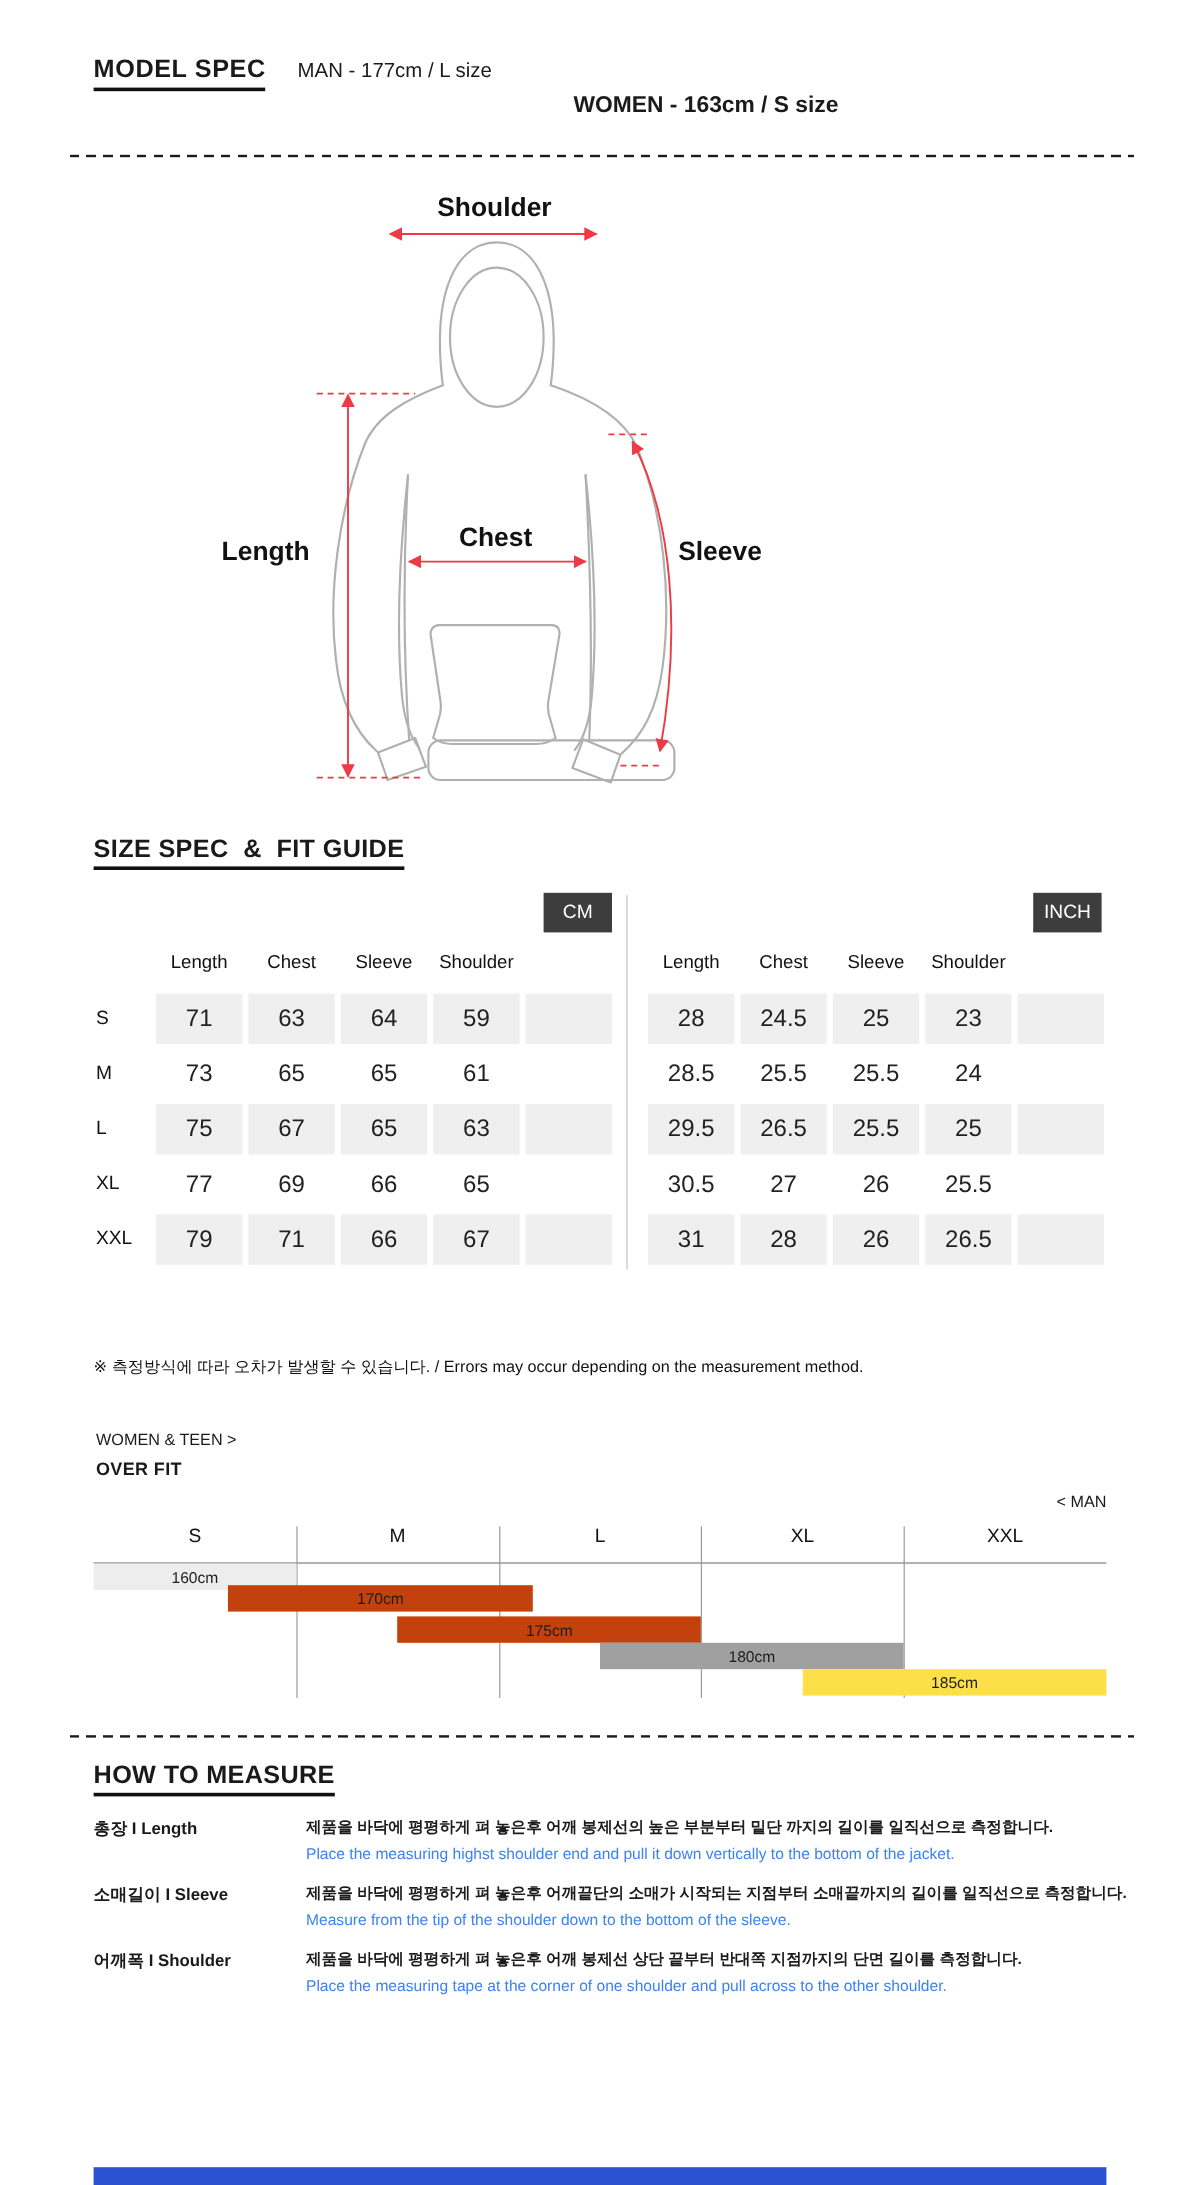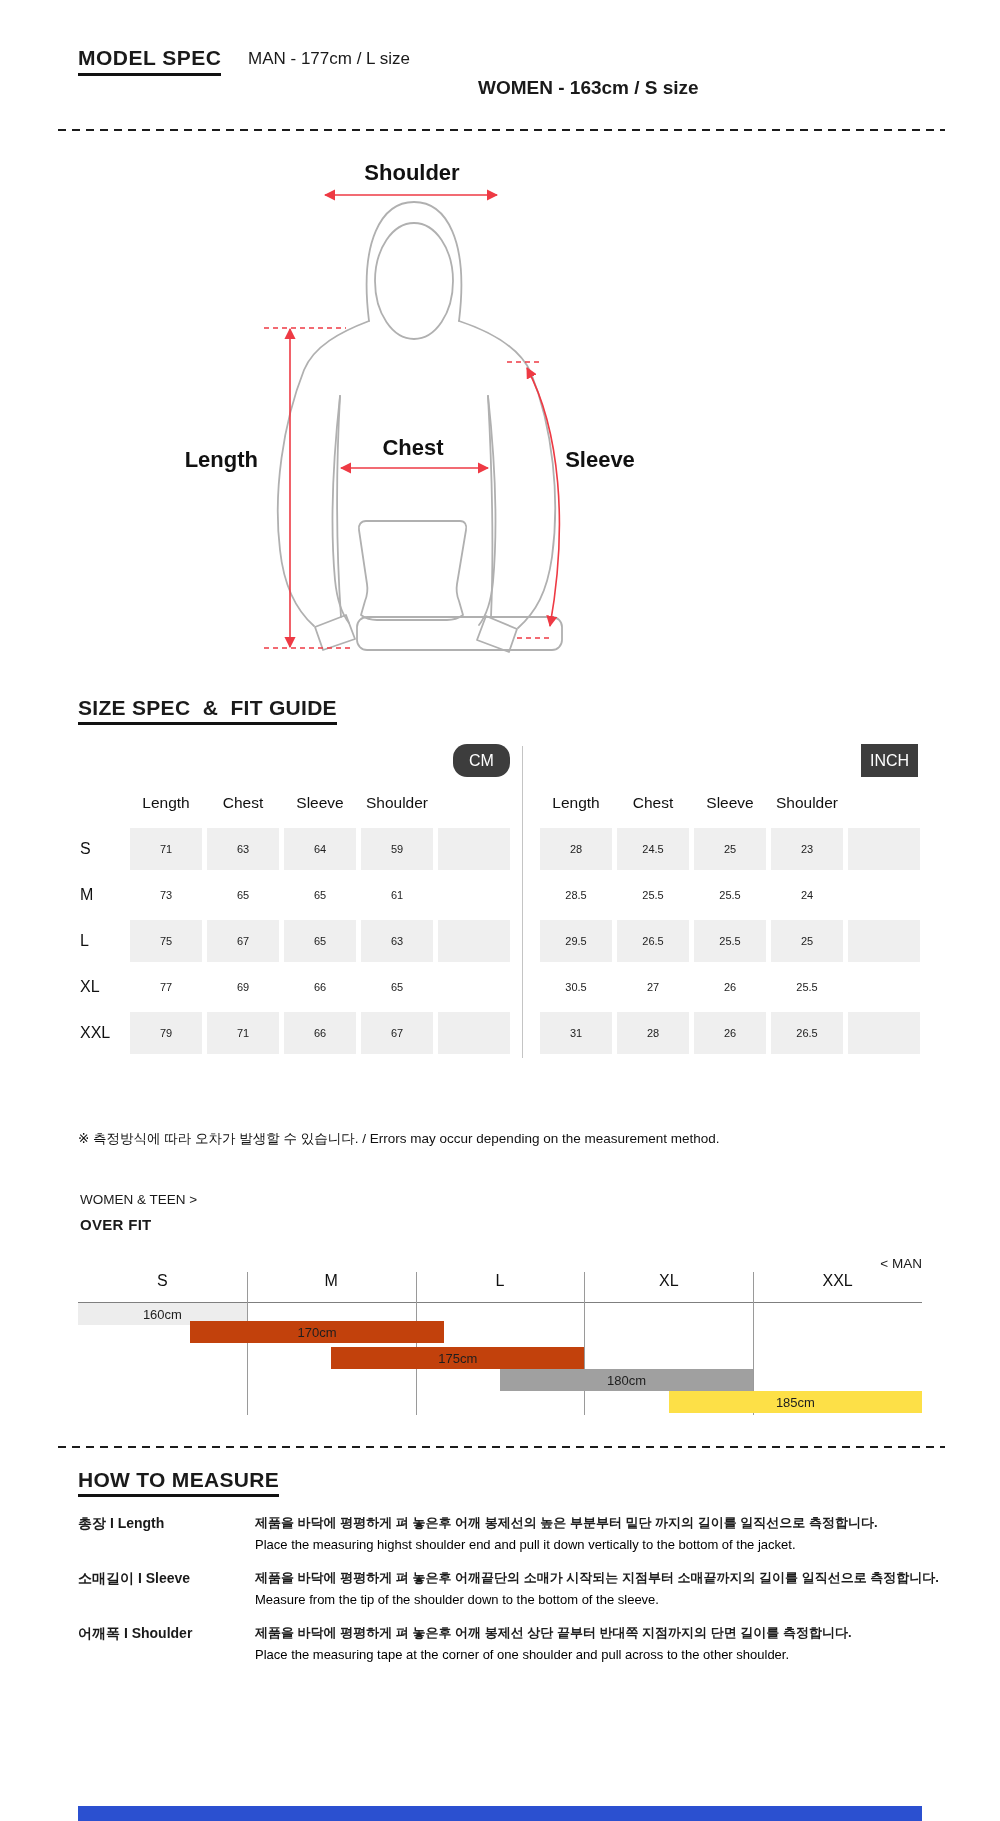--- a/index.html
+++ b/index.html
@@ -26,57 +26,57 @@
   .garment { fill:none; stroke:#b0b0b0; stroke-width:1.8; stroke-linecap:round; stroke-linejoin:round; }
   .redline { stroke:#ee3a44; stroke-width:1.6; fill:none; }
   .redtick { stroke:#ee3a44; stroke-width:1.5; stroke-dasharray:5 4; fill:none; }
 
   
   .sec-title { font-size:21px; font-weight:bold; letter-spacing:.3px; border-bottom:3px solid #111;
                padding-bottom:2px; white-space:pre; }
   #size-title { left:78px; top:696px; }
   .unit-badge { background:#3d3d3d; color:#fff; font-size:16px; width:57px; height:33px;
                 display:flex; align-items:center; justify-content:center; }
-  #badge-cm   { left:453px; top:744px;border-radius:14px; }
+  #badge-cm   { left:453px; top:744px; }
   #badge-inch { left:861px; top:744px; }
   #table-vdiv { left:522px; top:746px; width:1px; height:312px; background:#c4c4c4; }
 
   .hdr-grid { display:grid; column-gap:5px; height:26px; }
   .hdr-grid div { font-size:15.5px; text-align:center; align-self:center; color:#111; }
   #cm-headers   { left:130px; top:790px; grid-template-columns:repeat(5,72px); }
   #inch-headers { left:540px; top:790px; grid-template-columns:repeat(5,72px); }
 
   .body-grid { display:grid; column-gap:5px; row-gap:4px; grid-auto-rows:42px; }
   #cm-body   { left:78px;  top:828px; grid-template-columns:47px repeat(5,72px); }
   #inch-body { left:540px; top:828px; grid-template-columns:repeat(5,72px); }
-  .cell { display:flex; align-items:center; justify-content:center; font-size:11px; color:#222; }
+  .cell { display:flex; align-items:center; justify-content:center; font-size:20px; color:#222; }
   .cell.shade { background:#efefef; }
   .szlab { display:flex; align-items:center; font-size:16px; color:#111; padding-left:2px; }
 
   #spec-note { left:78px; top:1130px; font-size:13.5px; color:#111; }
 
   
   #overfit-title { left:80px; top:1216px; font-size:15px; font-weight:bold; letter-spacing:.3px; }
   #overfit-left  { left:80px; top:1192px; font-size:13.5px; }
-  #overfit-right { right:78px; top:1244px; font-size:13.5px;margin-top:12px; }
+  #overfit-right { right:78px; top:1244px; font-size:13.5px; }
   #fit-chart { left:78px; top:1272px; width:844px; height:146px; }
   #fit-cats { display:grid; grid-template-columns:repeat(5,1fr); position:absolute; left:0; top:0; width:100%; }
   #fit-cats div { text-align:center; font-size:16px; color:#111; }
   #fit-axis { position:absolute; left:0; top:30px; width:100%; height:1px; background:#7f7f7f; }
   .fit-vline { position:absolute; top:0; width:1px; height:143px; background:#9a9a9a; }
   .fit-bar { position:absolute; height:22px; display:flex; align-items:center; justify-content:center;
              font-size:13px; color:#1e1e1e; }
 
   
   #htm-title { left:78px; top:1468px; }
   #htm-rows { left:78px; top:1514px; width:870px; }
   .htm-row { display:grid; grid-template-columns:177px 1fr; margin-bottom:17px; }
   .htm-label { font-size:14px; font-weight:bold; padding-top:1px; }
   .htm-kr { font-size:13px; font-weight:bold; color:#1c1c1c; margin:0 0 5px 0; }
-  .htm-en { font-size:13px; color:#000000; margin:0; }
+  .htm-en { font-size:13px; color:#3b82f6; margin:0; }
 
   #bottom-strip { left:78px; top:1806px; width:844px; height:15px; background:#2b50d0; }
 </style>
 </head>
 <body>
 
 <div class="abs model-title">MODEL SPEC</div>
 <div class="abs model-man">MAN - 177cm / L size</div>
 <div class="abs model-women">WOMEN - 163cm / S size</div>
 

